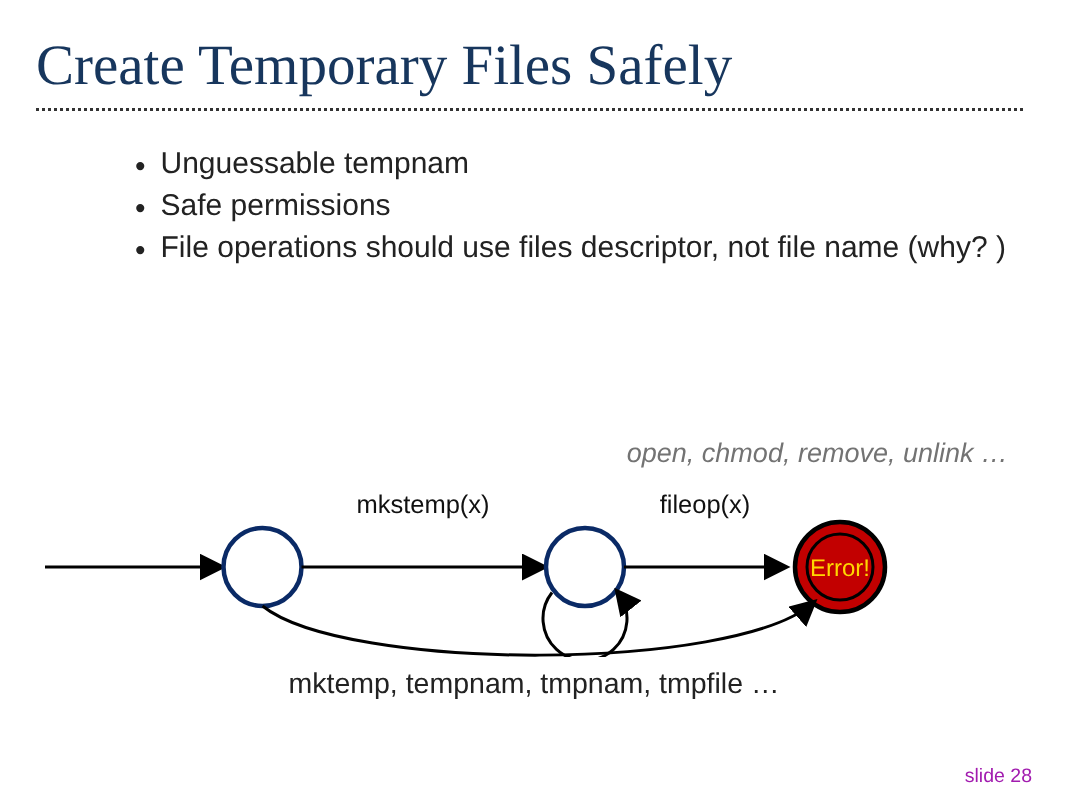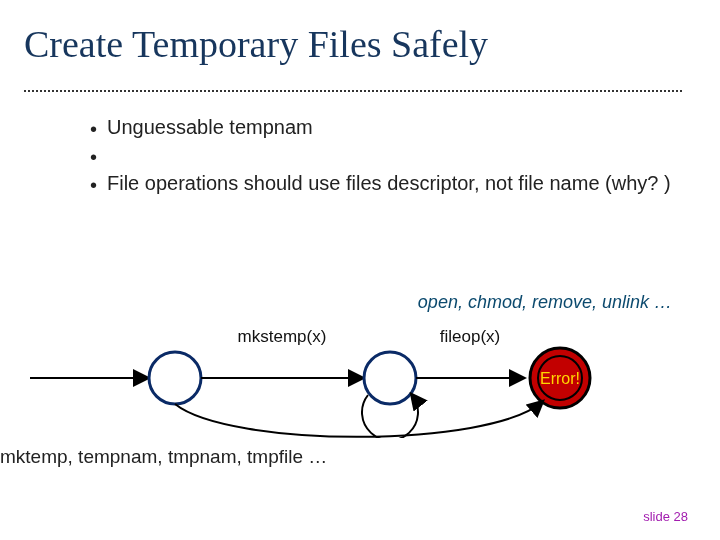--- a/index.html
+++ b/index.html
@@ -15,21 +15,21 @@
     position: relative;
     width: 720px;
     height: 540px;
     box-sizing: border-box;
     padding: 20px 30px 20px 30px;
   }
   .title {
     font-family: "Times New Roman", Times, serif;
     font-size: 38px;
     color: #17365d;
-    margin: 2px 0 24px -6px;
+    margin: 2px 0 6px -6px;
     font-weight: 400;
   }
   .rule {
     height: 2px;
     background: repeating-linear-gradient(to right, #333 0 2px, transparent 2px 4px);
     margin: 0 0 22px -6px;
     width: 660px;
   }
   .lvl1 {
     display: flex;
@@ -61,38 +61,38 @@
   }
   .dot {
     flex: 0 0 auto;
     margin-right: 10px;
     margin-top: 2px;
     font-size: 20px;
   }
   .annot {
     font-style: italic;
     font-size: 18px;
-    color: #0c4a6e;
+    color: #737373;
     position: absolute;
     right: 48px;
     top: 292px;
   }
   .fsm {
     position: absolute;
     left: 30px;
     top: 318px;
     width: 640px;
     height: 120px;
   }
   .bottom-fns {
     position: absolute;
     left: 0;
     top: 446px;
     width: 712px;
-    text-align: left;
+    text-align: center;
     font-size: 19px;
     color: #222;
   }
   .slidenum {
     position: absolute;
     right: 32px;
     bottom: 16px;
     font-size: 13px;
     color: #a21caf;
     text-align: right;
@@ -107,20 +107,21 @@
   <div class="title">Create Temporary Files Safely</div>
   <div class="rule"></div>
 
 
   <div class="lvl2">
     <span class="dot">•</span>
     <span>Unguessable tempnam</span>
   </div>
   <div class="lvl2">
     <span class="dot">•</span>
+    <span>Safe permissions</span>
   </div>
   <div class="lvl2">
     <span class="dot">•</span>
     <span>File operations should use files descriptor, not file name (why? )</span>
   </div>
 
   <div class="annot">open, chmod, remove, unlink …</div>
 
   <svg class="fsm" viewBox="0 0 640 120">
     <defs>

